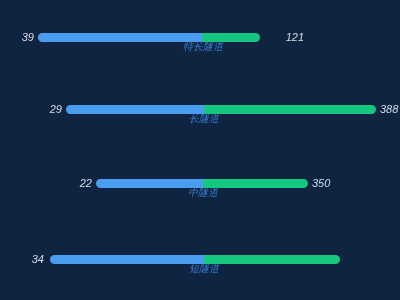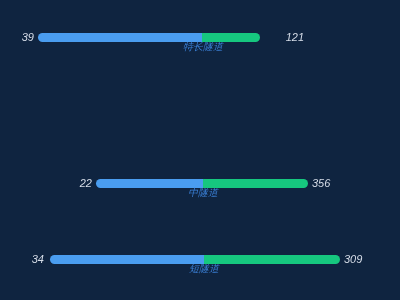--- a/index.html
+++ b/index.html
@@ -79,34 +79,42 @@
   <div class="bar-row" style="top:24px;">
     <span class="val val-left" style="left:2px;width:28px;">39</span>
     <div class="bar-track" style="left:34px;width:222px;">
       <div class="seg seg-left" style="width:164px;"></div>
       <div class="seg seg-right" style="width:58px;"></div>
     </div>
     <span class="val val-right" style="left:260px;width:40px;text-align:right;">121</span>
     <span class="cat-label" style="left:199px;">特长隧道</span>
   </div>
 
+  <div class="bar-row" style="top:96px;">
+    <span class="val val-left" style="left:30px;width:28px;">29</span>
+    <div class="bar-track" style="left:62px;width:310px;">
+      <div class="seg seg-left" style="width:138px;"></div>
+      <div class="seg seg-right" style="width:172px;"></div>
+    </div>
+    <span class="val val-right" style="left:376px;width:40px;">388</span>
+    <span class="cat-label" style="left:200px;">长隧道</span>
+  </div>
 
   <div class="bar-row" style="top:170px;">
     <span class="val val-left" style="left:60px;width:28px;">22</span>
     <div class="bar-track" style="left:92px;width:212px;">
       <div class="seg seg-left" style="width:107px;"></div>
       <div class="seg seg-right" style="width:105px;"></div>
     </div>
-    <span class="val val-right" style="left:308px;width:40px;">356</span>
+    <span class="val val-right" style="left:308px;width:40px;">350</span>
     <span class="cat-label" style="left:199px;">中隧道</span>
   </div>
 
   <div class="bar-row" style="top:246px;">
     <span class="val val-left" style="left:12px;width:28px;">34</span>
     <div class="bar-track" style="left:46px;width:290px;">
       <div class="seg seg-left" style="width:154px;"></div>
       <div class="seg seg-right" style="width:136px;"></div>
     </div>
-    <span class="val val-right" style="left:340px;width:40px;">309</span>
     <span class="cat-label" style="left:200px;">短隧道</span>
   </div>
 
 </div>
 
 </body></html>

